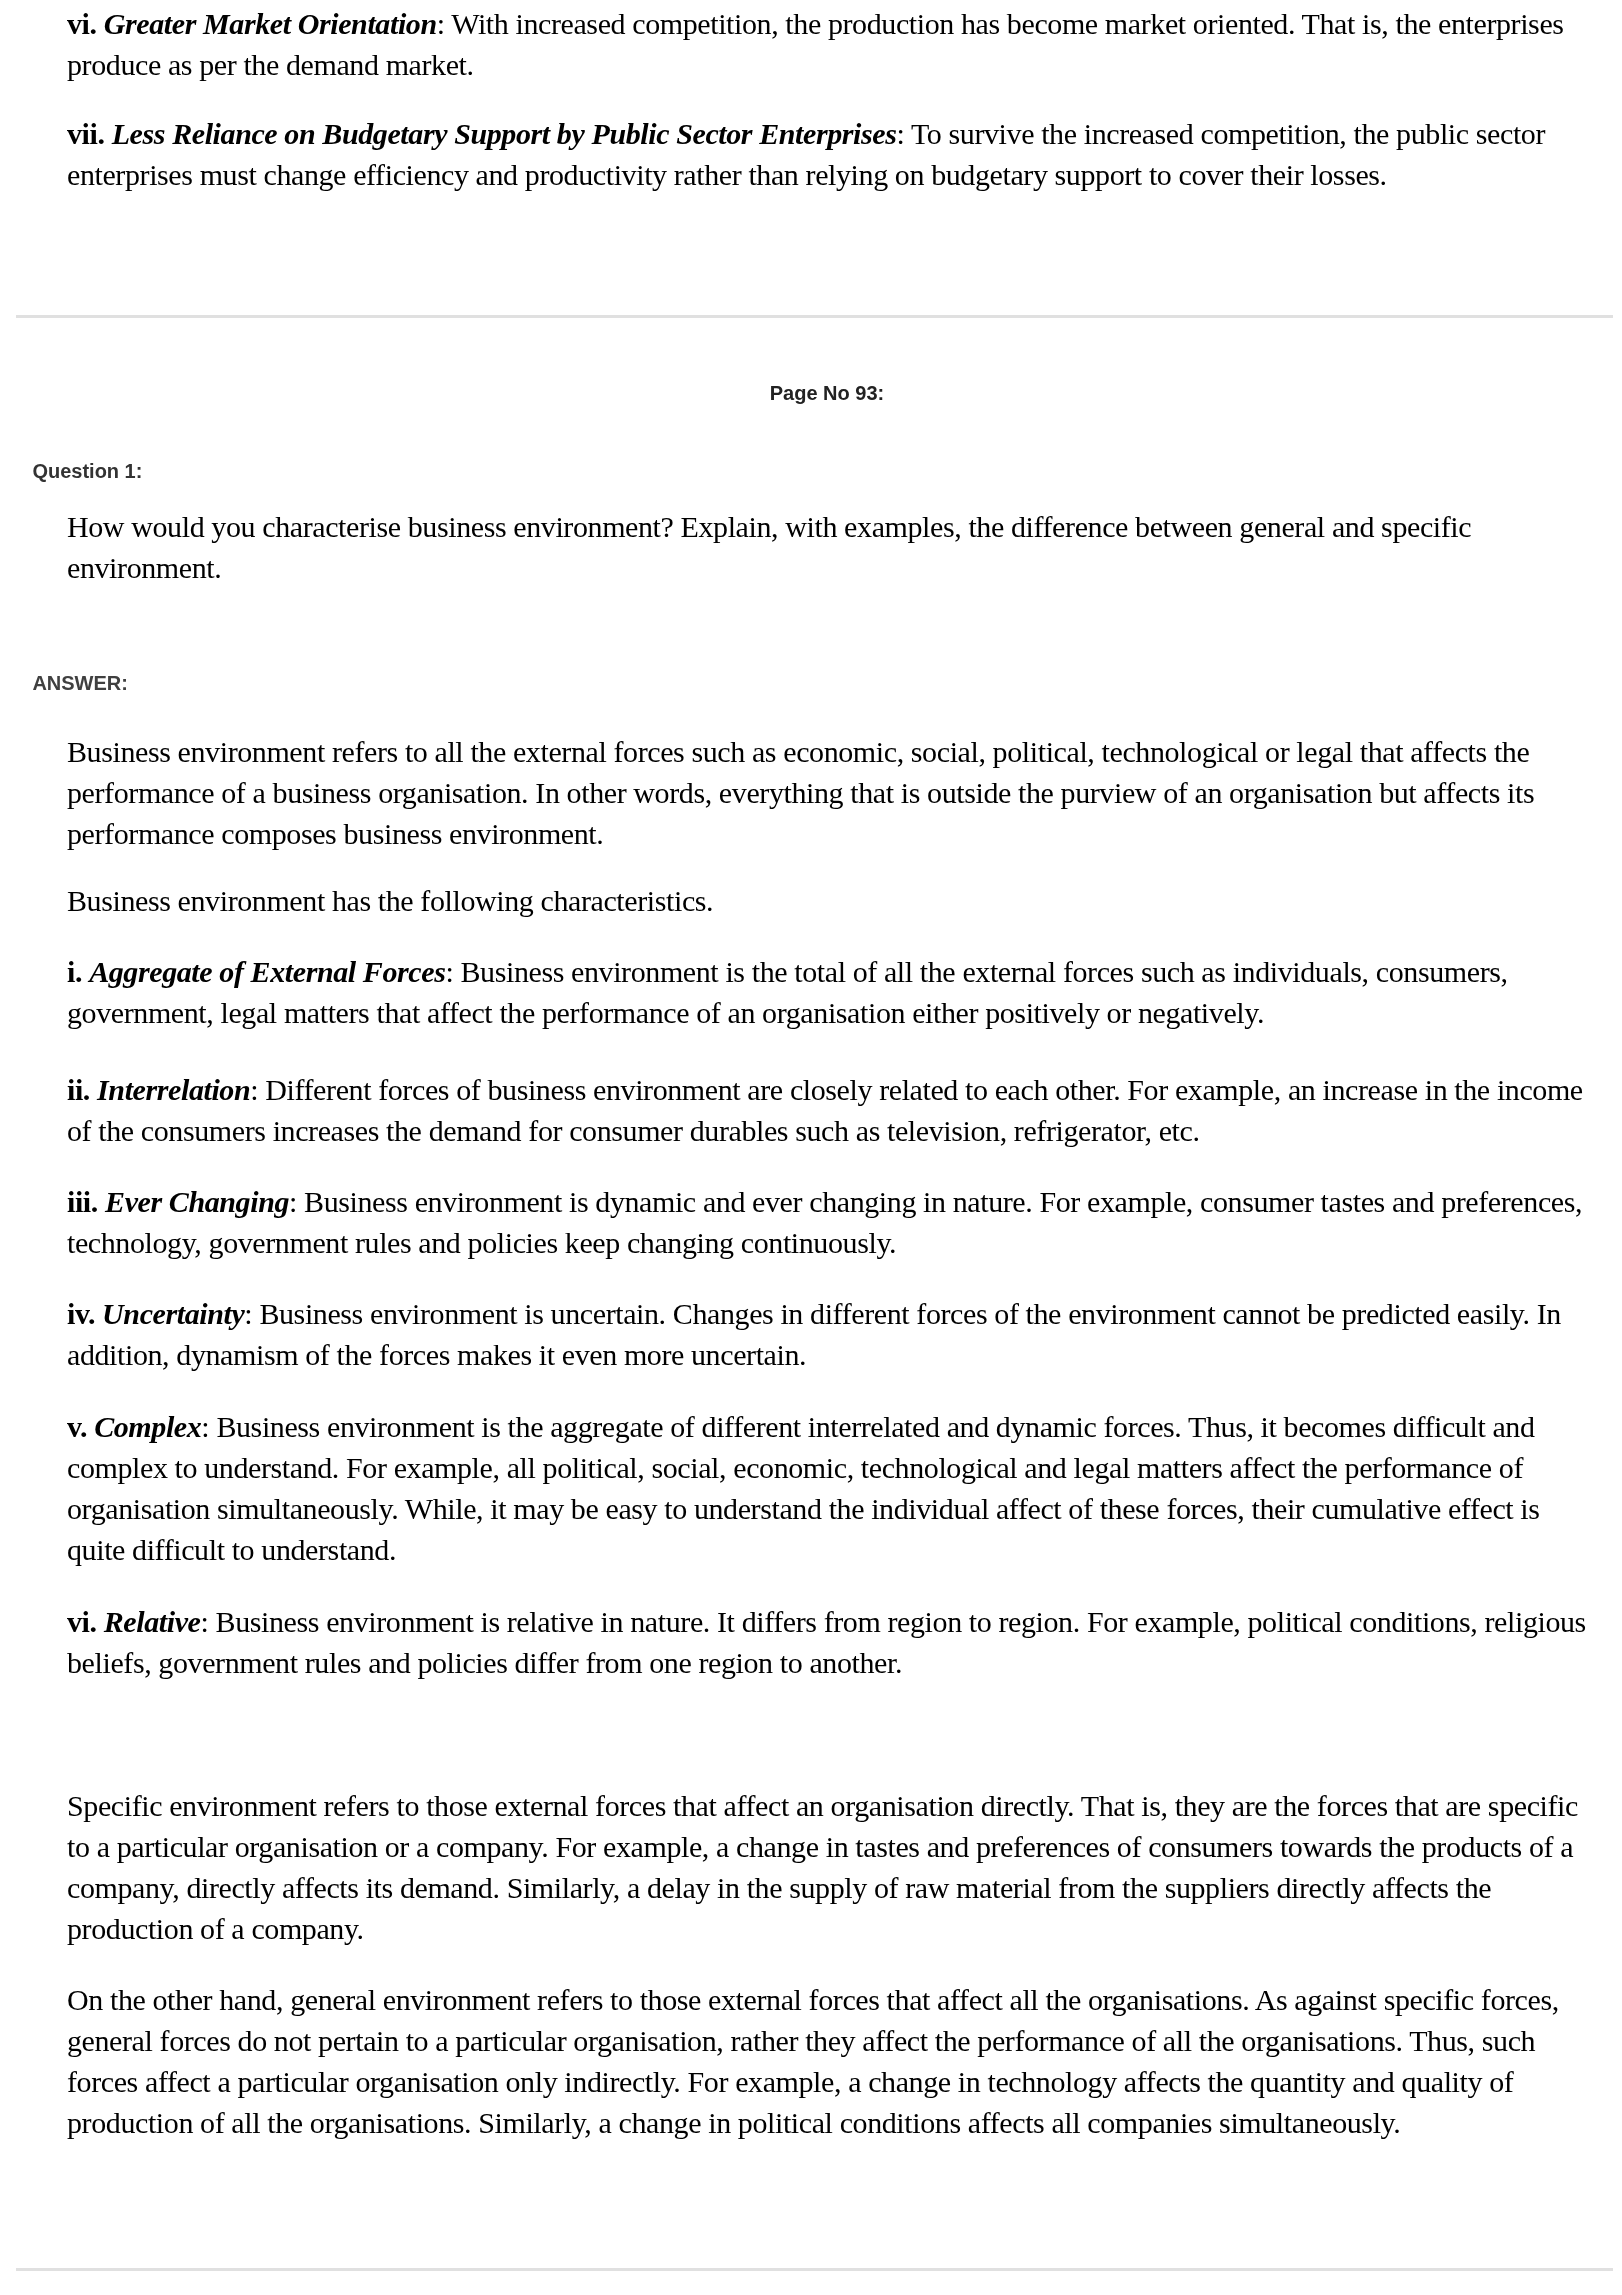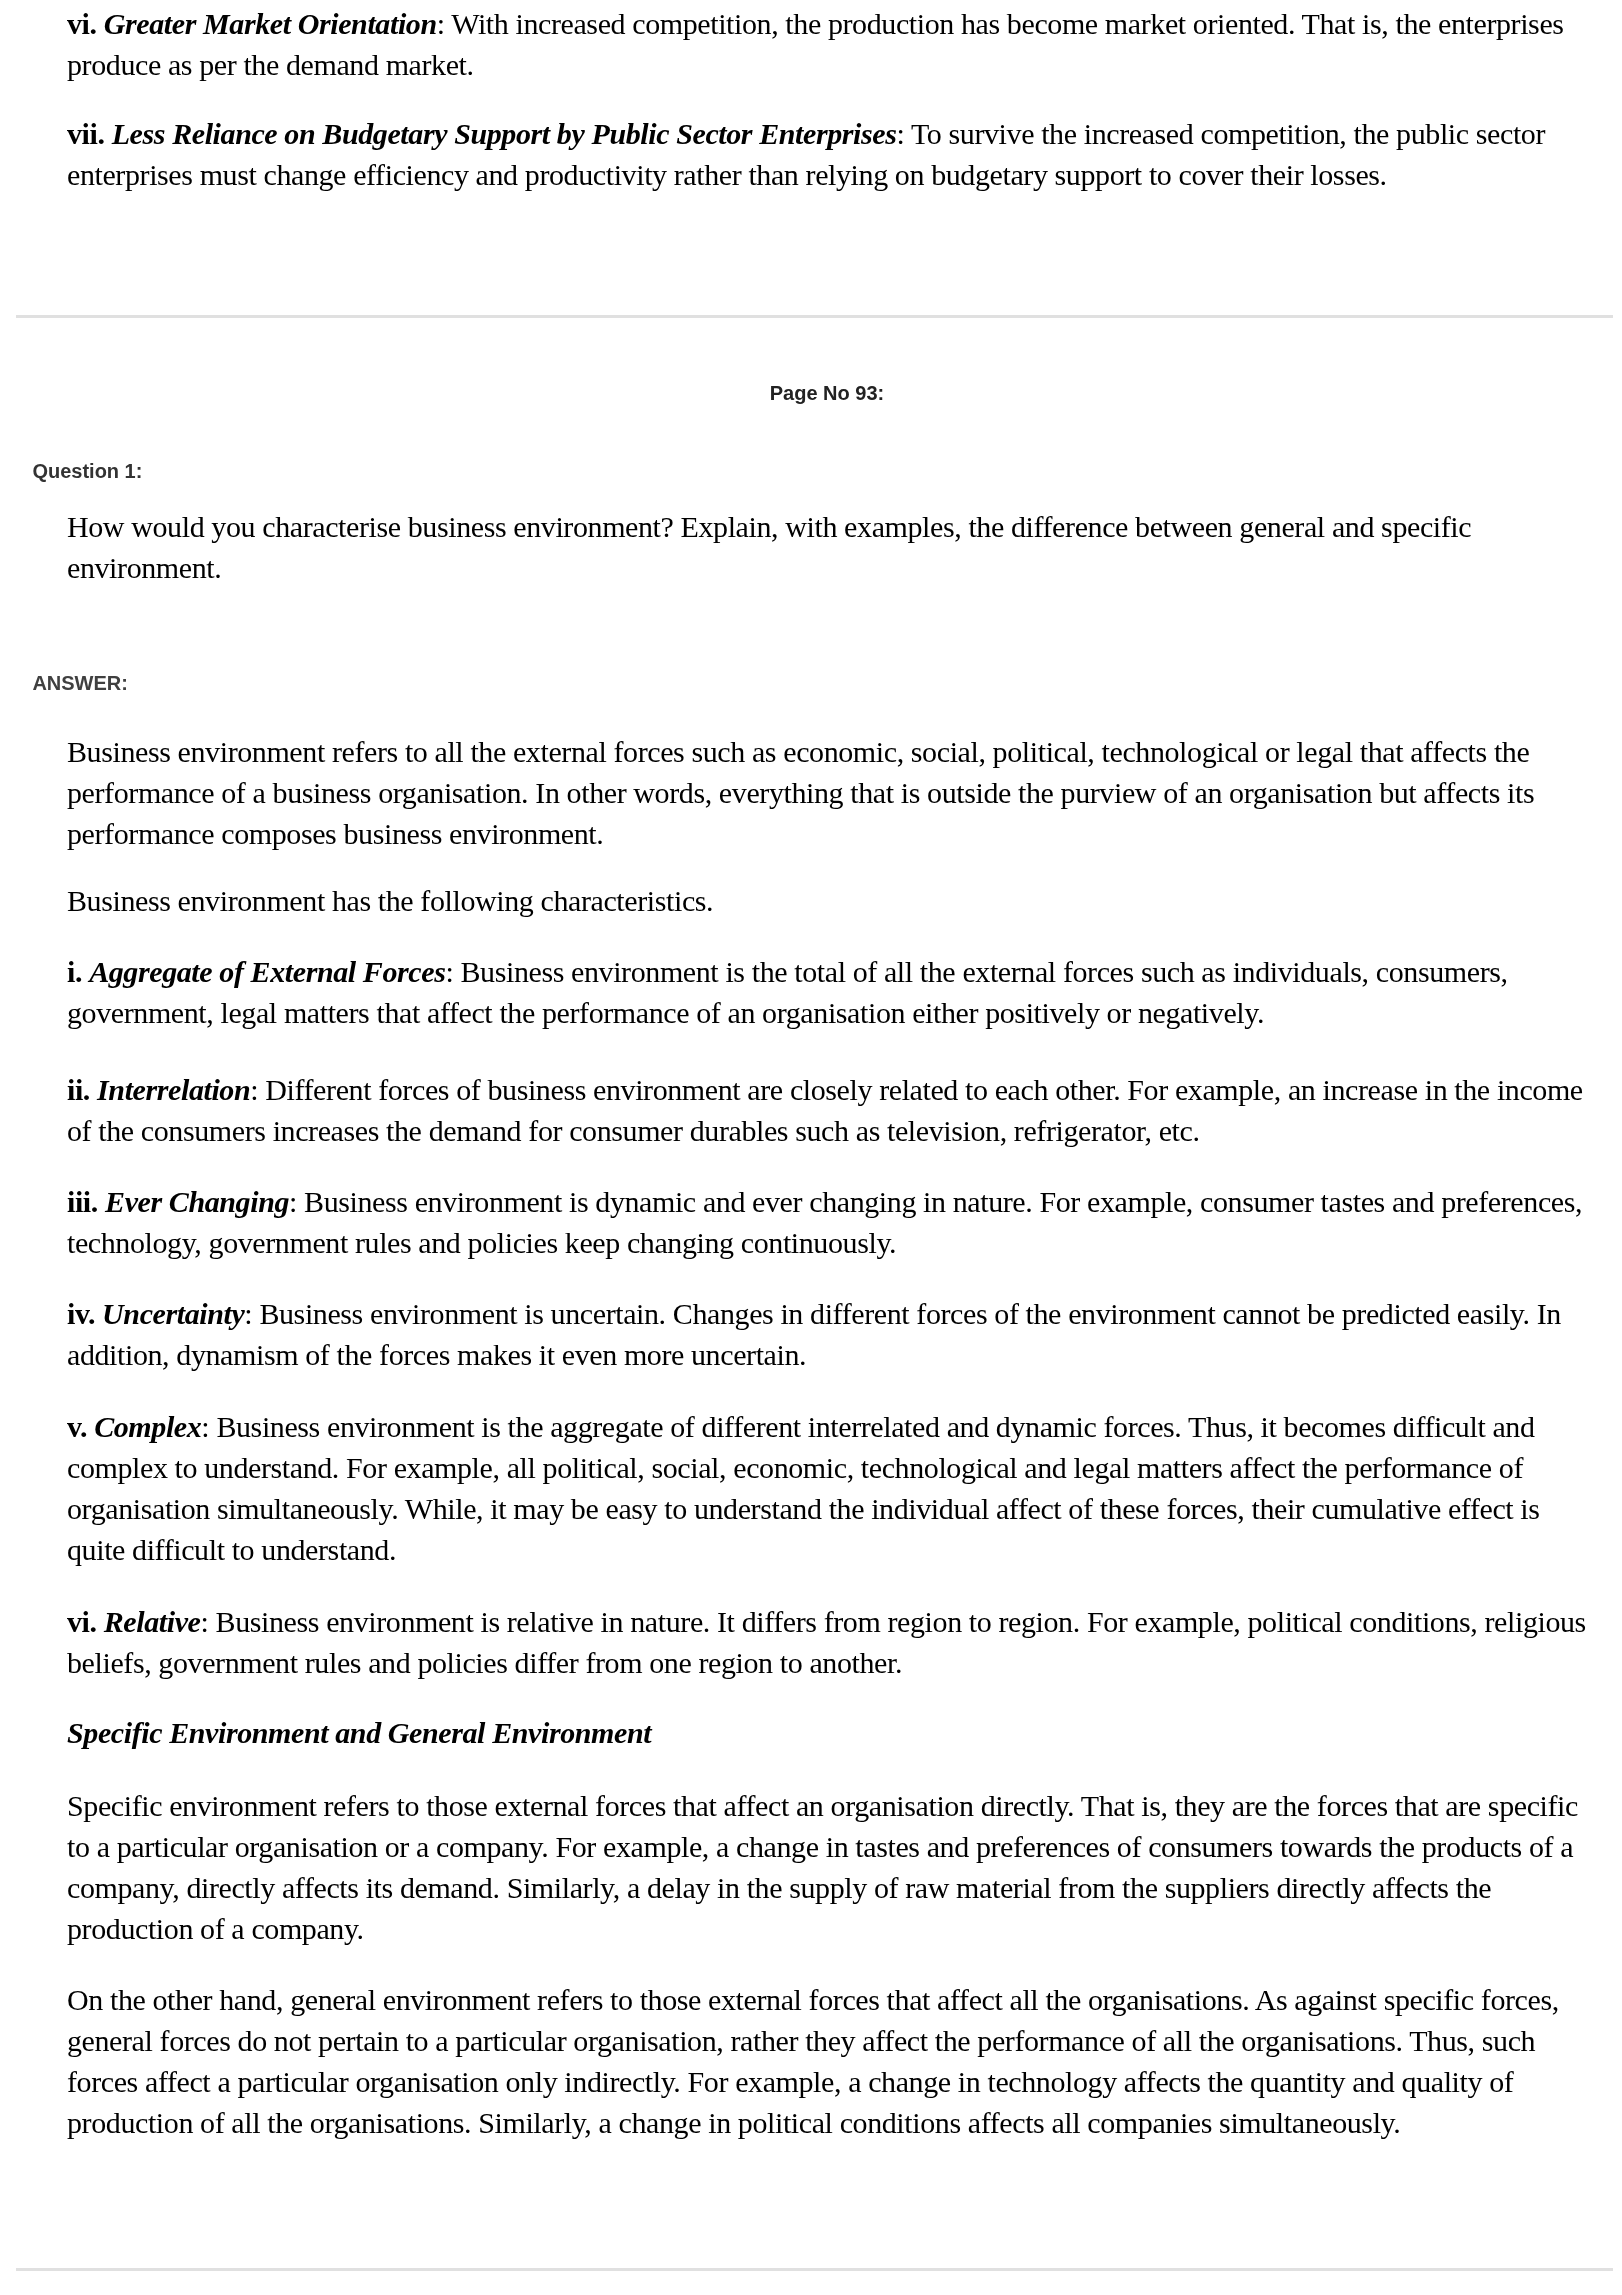--- a/index.html
+++ b/index.html
@@ -84,21 +84,20 @@
   </p>
 
   <p class="para serif" style="top:1406px;">
     <span class="num">v. </span><span class="term">Complex</span><span class="body">: Business environment is the aggregate of different interrelated and dynamic forces. Thus, it becomes difficult and complex to understand. For example, all political, social, economic, technological and legal matters affect the performance of organisation simultaneously. While, it may be easy to understand the individual affect of these forces, their cumulative effect is quite difficult to understand.</span>
   </p>
 
   <p class="para serif" style="top:1601px;">
     <span class="num">vi. </span><span class="term">Relative</span><span class="body">: Business environment is relative in nature. It differs from region to region. For example, political conditions, religious beliefs, government rules and policies differ from one region to another.</span>
   </p>
 
-  <p class="para serif subheading" style="top:1712px;">Specific Environment and General Environment</p>
 
   <p class="para serif" style="top:1785px;">Specific environment refers to those external forces that affect an organisation directly. That is, they are the forces that are specific to a particular organisation or a company. For example, a change in tastes and preferences of consumers towards the products of a company, directly affects its demand. Similarly, a delay in the supply of raw material from the suppliers directly affects the production of a company.</p>
 
   <p class="para serif" style="top:1979px;">On the other hand, general environment refers to those external forces that affect all the organisations. As against specific forces, general forces do not pertain to a particular organisation, rather they affect the performance of all the organisations. Thus, such forces affect a particular organisation only indirectly. For example, a change in technology affects the quantity and quality of production of all the organisations. Similarly, a change in political conditions affects all companies simultaneously.</p>
 
   <div class="divider" style="top:2268px;"></div>
 </div>
 
 
 </body></html>

